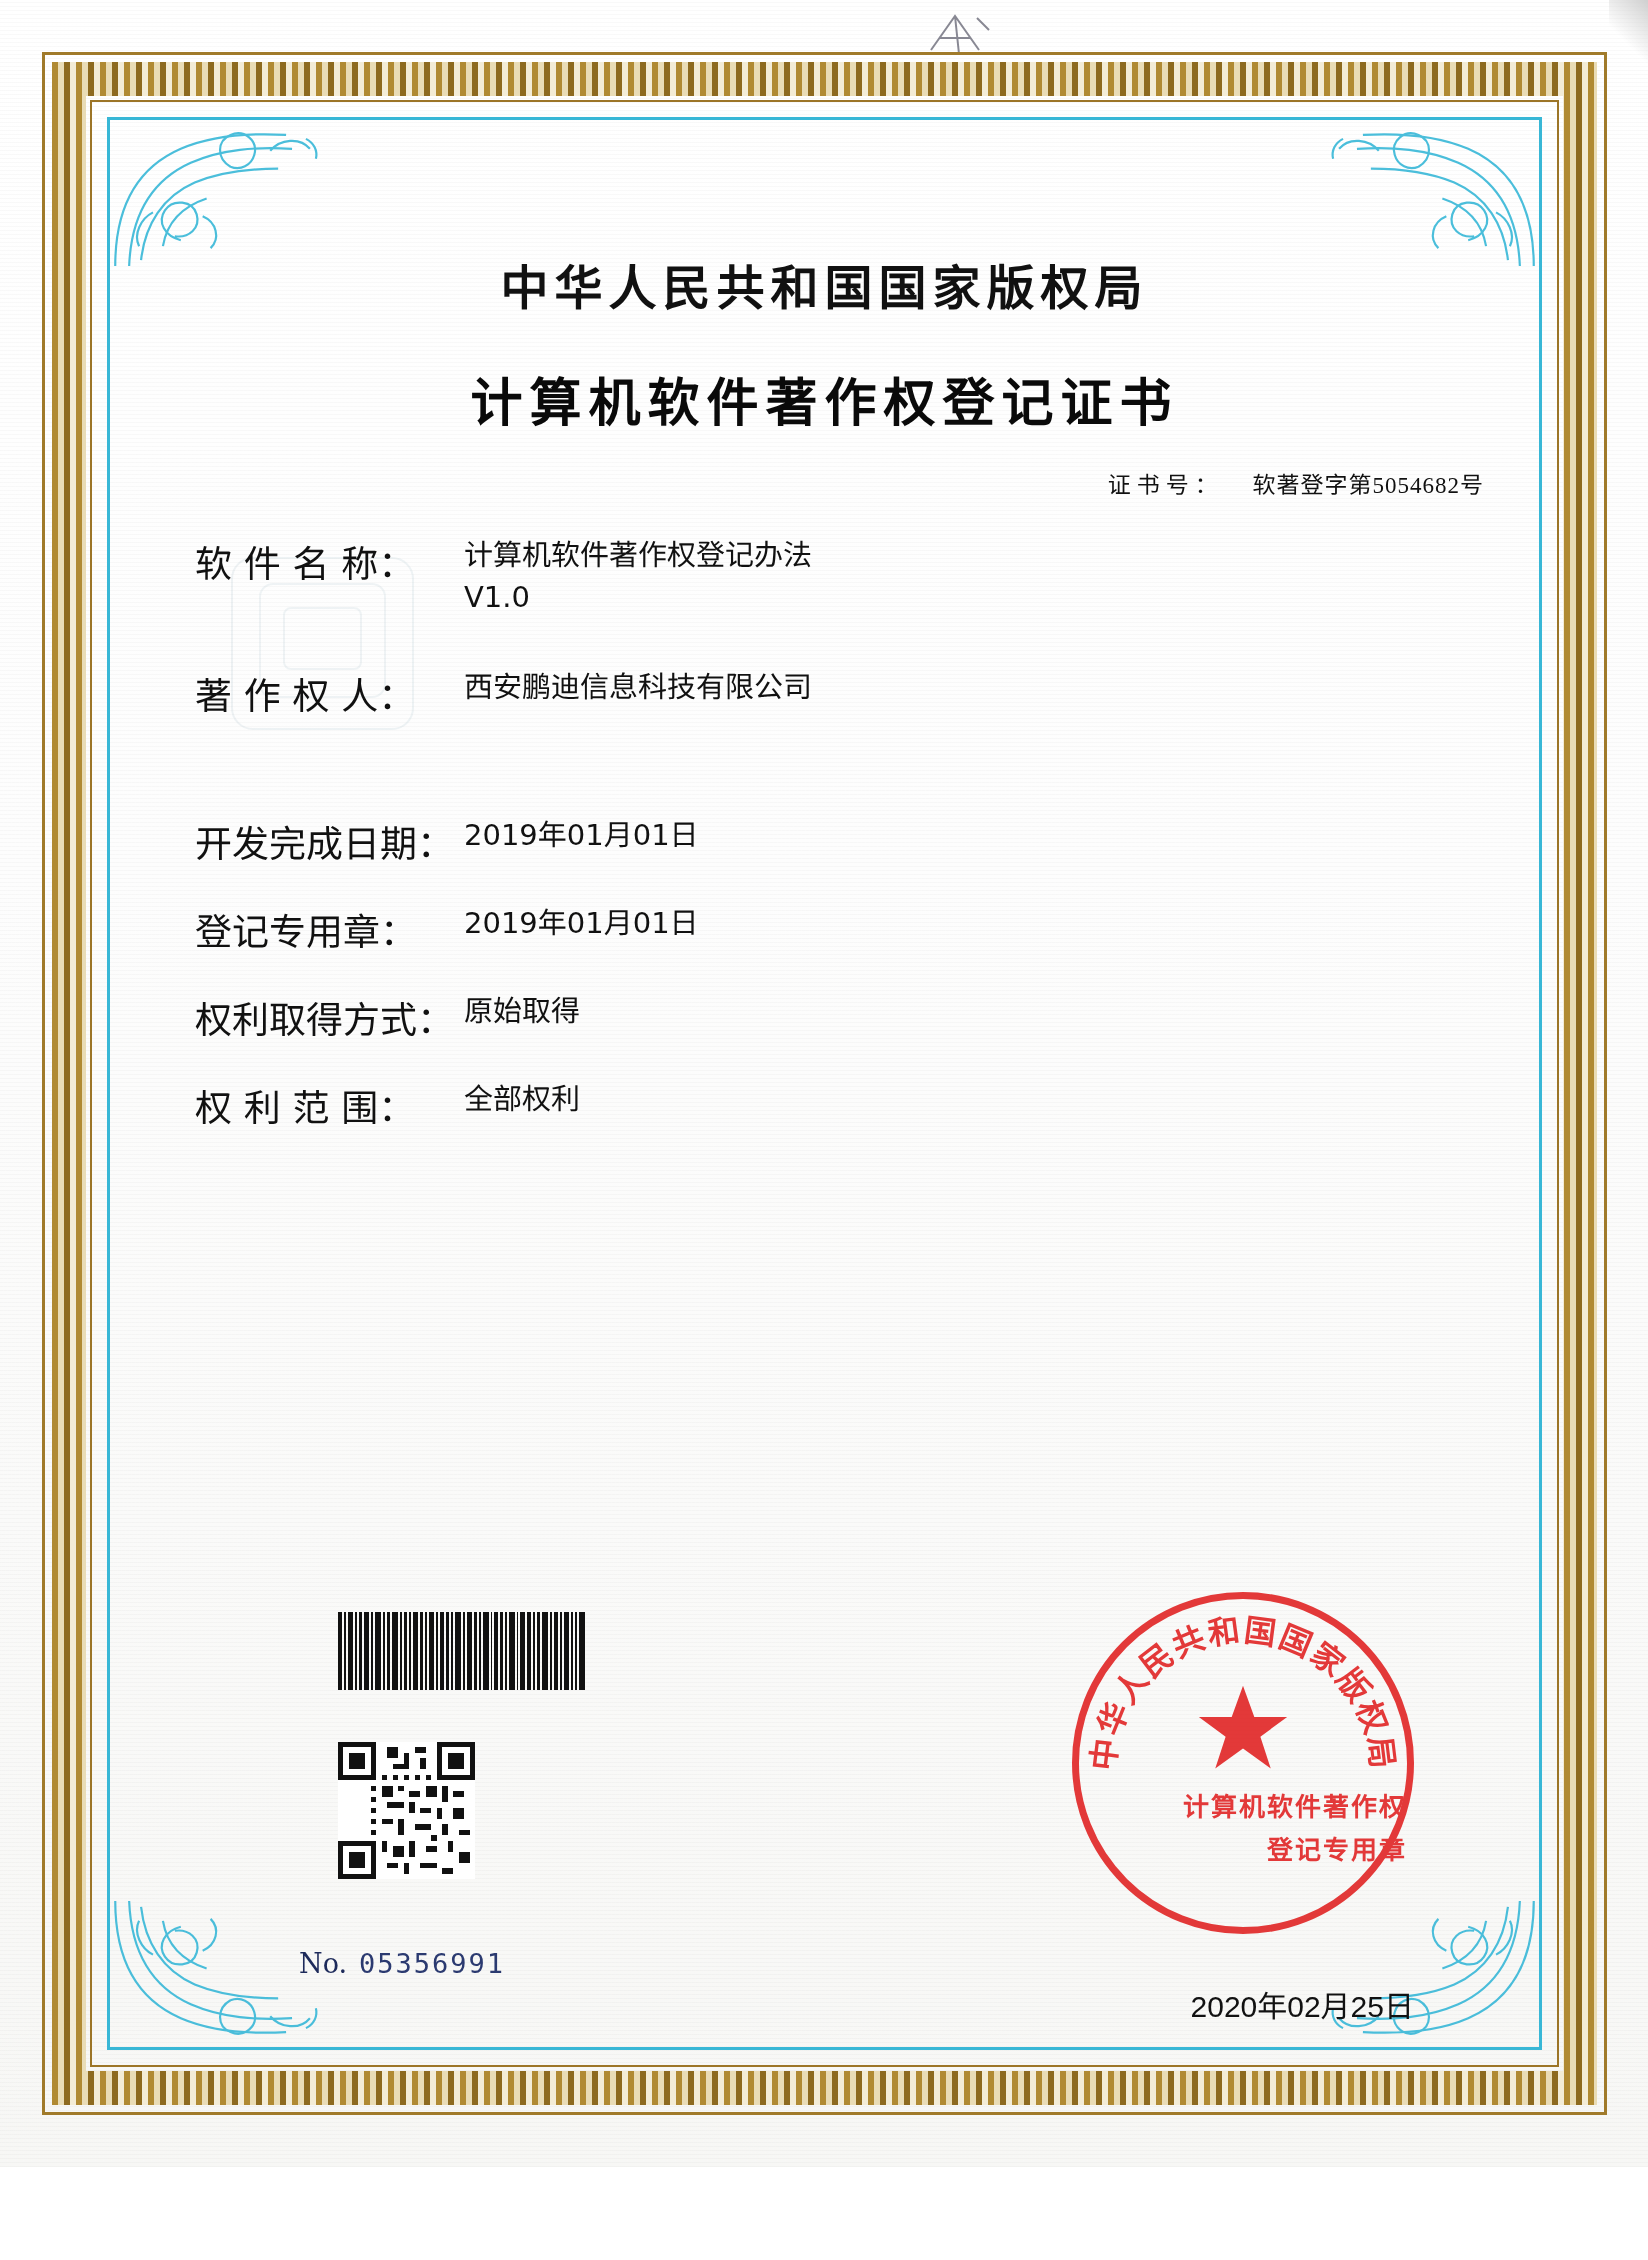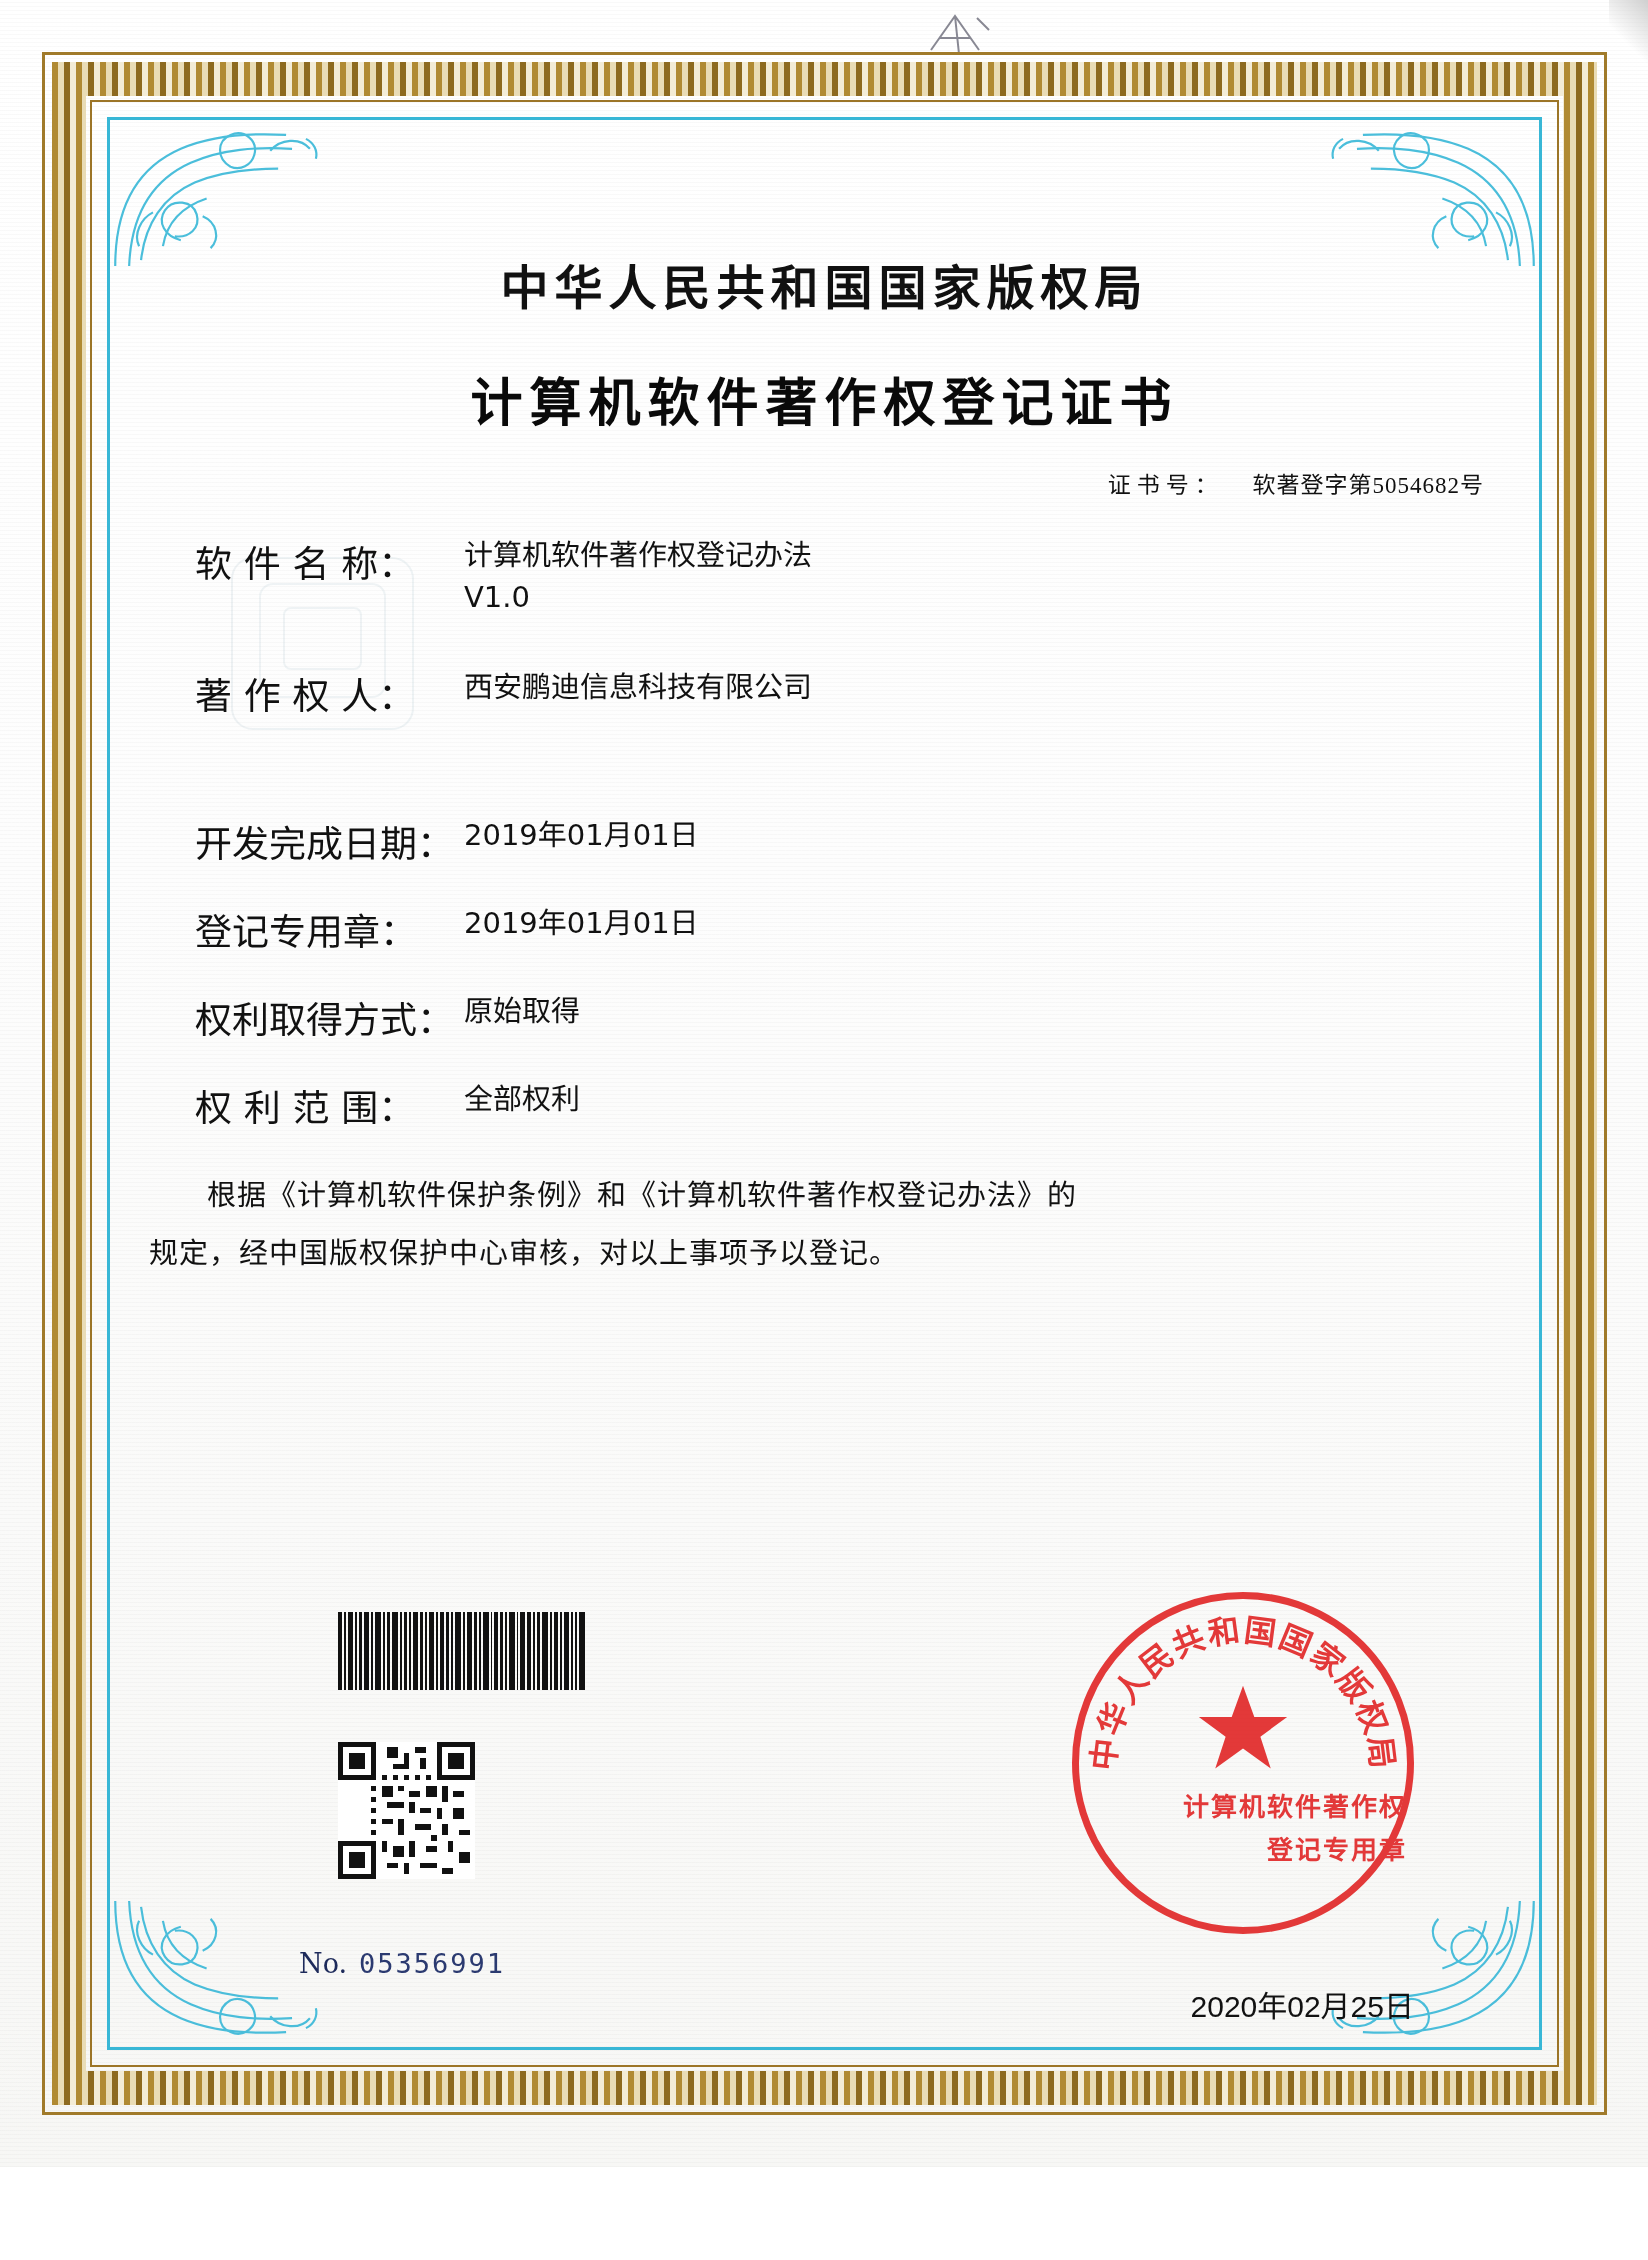--- a/index.html
+++ b/index.html
@@ -419,24 +419,20 @@
         </div>
 
         <div class="field-row">
           <div class="field-label">权 利 范 围：</div>
           <div class="field-value serif">全部权利</div>
         </div>
 
       </div>
     </div>
 
-    <div class="statement">
-      <p class="indent">根据《计算机软件保护条例》和《计算机软件著作权登记办法》的</p>
-      <p>规定，经中国版权保护中心审核，对以上事项予以登记。</p>
-    </div>
   </div>
 
   <div class="codes">
     <div class="barcode">
       <i style="width:4px"></i>
         <i style="width:2px"></i>
         <i style="width:6px"></i>
         <i style="width:2px"></i>
       <i style="width:3px"></i>
         <i style="width:5px"></i>

